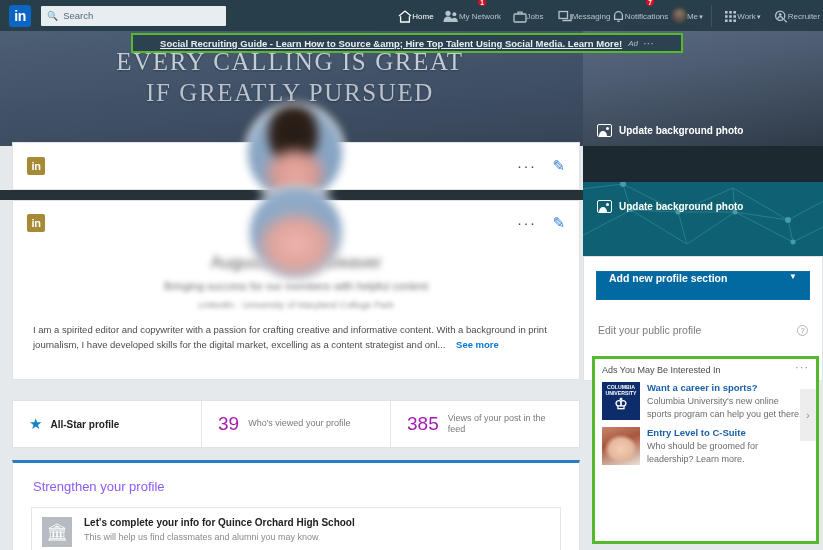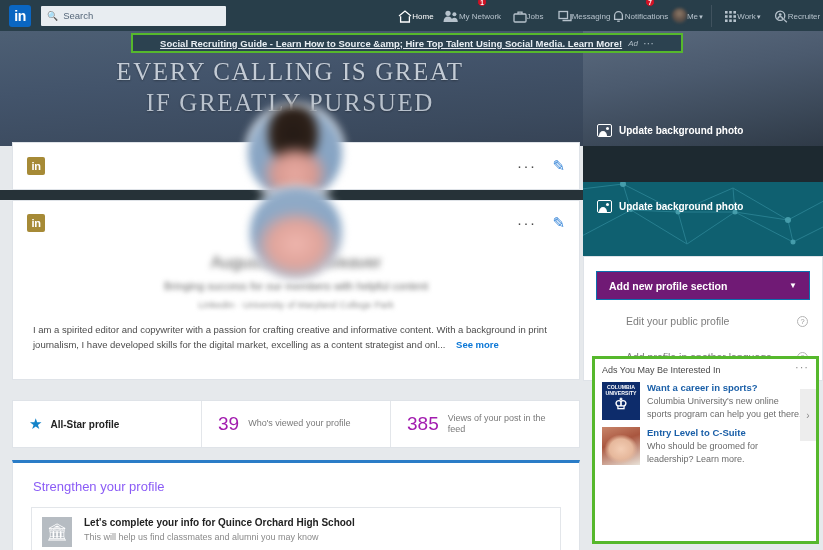--- a/index.html
+++ b/index.html
@@ -65,21 +65,21 @@
   .ad-tag { font-size: 8px; color: #aebcc6; margin-left: 6px; font-style: italic; }
   .ad-dots { font-size: 11px; color: #aebcc6; margin-left: 5px; line-height: 6px; }
 
   
   .cover-back {
     position: absolute; top: 31px; left: 0; width: 823px; height: 115px;
     background: linear-gradient(175deg, #4d5f74 0%, #43546b 35%, #3b4a5e 70%, #333f50 100%);
     z-index: 5;
   }
   .cover-quote {
-    position: absolute; top: 26px; left: 0; width: 580px;
+    position: absolute; top: 16px; left: 0; width: 580px;
     text-align: center; font-family: "Liberation Serif", serif;
     color: #c4ccd6; font-size: 25px; letter-spacing: 1.6px; line-height: 1.22;
     text-shadow: 0 1px 2px rgba(0,0,0,.3);
   }
   .cover-quote .l2 { color: #b9c2cd; }
 
   
   .card-ghost {
     position: absolute; left: 12px; top: 142px; width: 568px; height: 48px;
     background: #fff; border: 1px solid #dfe3e8; z-index: 22;
@@ -206,29 +206,29 @@
   }
   .rail-teal {
     position: absolute; left: 0; top: 151px; width: 240px; height: 74px;
     background: #0f6070; overflow: hidden;
   }
   .rail-card {
     position: absolute; left: 0; top: 225px; width: 240px; height: 125px;
     background: #fff; border: 1px solid #dfe3e8;
   }
   .add-sec-btn {
-    margin: 14px 12px 0 12px; height: 29px; background: #701a75;
-    border: 1px solid #0b6fae; display: flex; align-items: center;
+    margin: 14px 12px 0 12px; height: 29px; background: #0369a1;
+    border: 1px solid #0b6fae; display: flex; 
     padding: 0 12px; cursor: pointer;
   }
   .add-sec-lb { color: #fff; font-size: 10.5px; font-weight: bold; }
   .caret { margin-left: auto; color: #fff; font-size: 8px; }
   .rail-link {
-    display: flex; align-items: center; padding: 0 14px; height: 30px;
-    font-size: 10.5px; color: #7d7d7d; cursor: pointer; margin-top: 6px; margin-left: 28px;
+    display: flex; align-items: flex-end; padding: 0 14px; height: 30px;
+    font-size: 10.5px; color: #7d7d7d; cursor: pointer; margin-top: 6px;
   }
   .q-ic {
     margin-left: auto; width: 11px; height: 11px; border: 1px solid #b4b4b4;
     border-radius: 50%; color: #9a9a9a; font-size: 7.5px;
     display: flex; align-items: center; justify-content: center;
   }
 
   
   .ads-panel {
     position: absolute; left: 592px; top: 356px; width: 227px; height: 188px;

